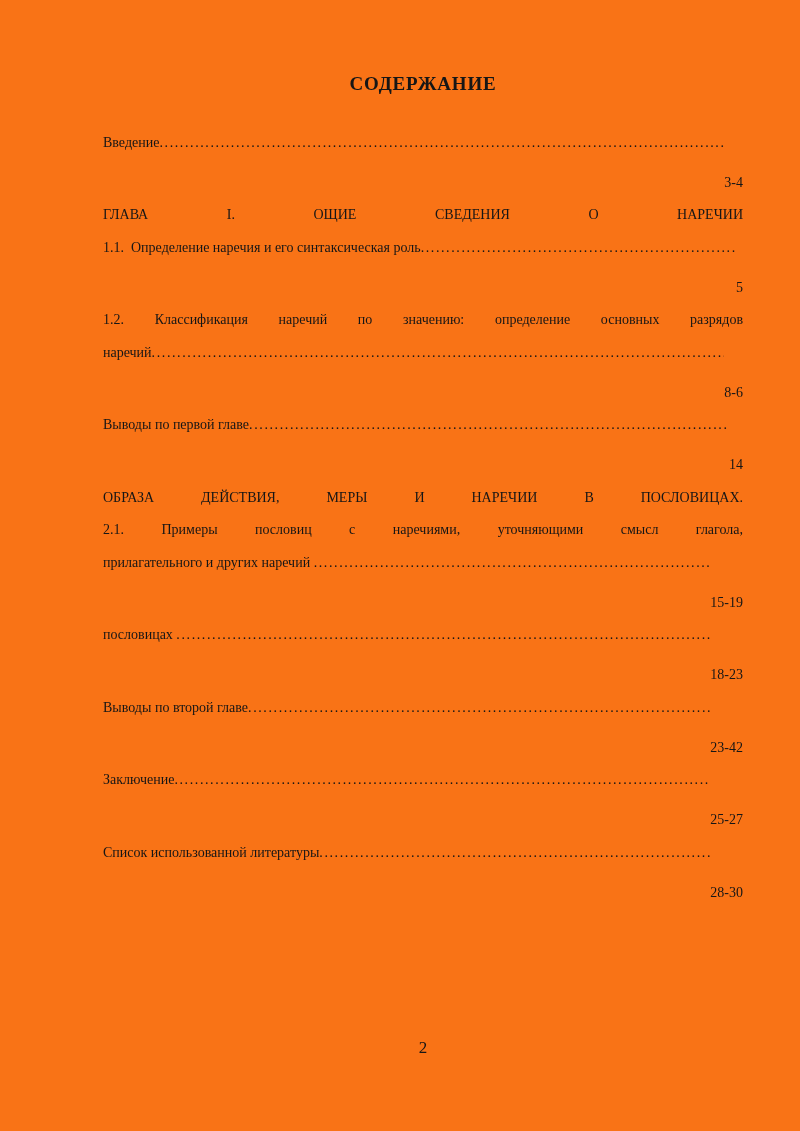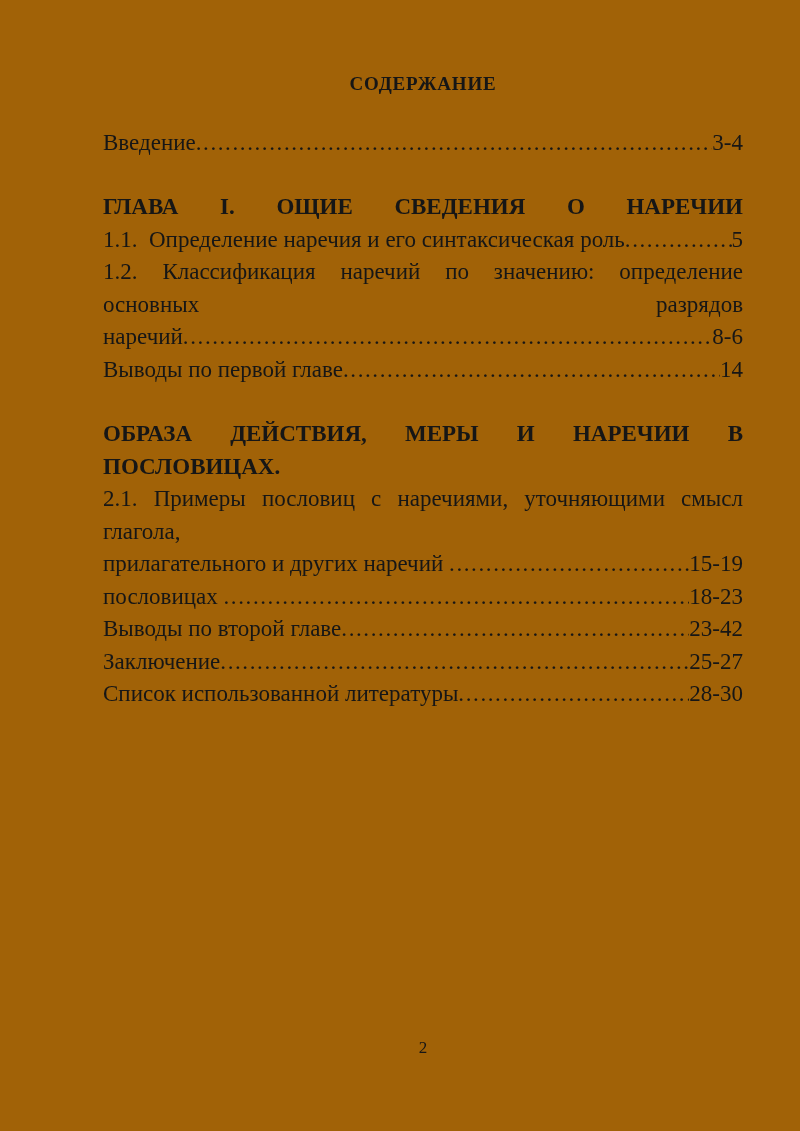--- a/index.html
+++ b/index.html
@@ -12,69 +12,69 @@
     height: 1131px;
     position: relative;
     overflow: hidden;
     font-family: "Liberation Serif", "DejaVu Serif", serif;
     color: #161616;
     -webkit-font-smoothing: antialiased;
   }
   .page {
     position: absolute;
     inset: 0;
-    background: #a16207;
+    background: #f97316;
   }
   .content {
     position: absolute;
     left: 103px;
     top: 68px;
     width: 640px;
     font-size: 19px;
     line-height: 32.5px;
   }
   .doc-title {
     margin: 0 0 26px 0;
     font-size: 19px;
     font-weight: bold;
     letter-spacing: 0.8px;
     text-align: center;
     line-height: 32.5px;
   }
   .toc-line {
     display: flex;
-    font-size: 23px;
+    font-size: 14px;
     line-height: 32.5px;
   }
   .toc-line.block {
     display: block;
     text-align: justify;
     text-align-last: justify;
   }
   .toc-line.bold {
-    font-weight: bold;
-    margin-top: 32px;
+    font-weight: normal;
   }
   .toc-line.indent {
     text-indent: 22px;
   }
   .label {
     white-space: nowrap;
     flex: 0 0 auto;
   }
   .leader {
     flex: 1 1 auto;
     min-width: 0;
     overflow: hidden;
     white-space: nowrap;
     letter-spacing: 1.6px;
   }
   .pages {
     white-space: nowrap;
     flex: 0 0 auto;
+    margin-top: 40px;
   }
   .page-number {
     position: absolute;
     left: 103px;
     width: 640px;
     top: 1036px;
     text-align: center;
     font-size: 17px;
     line-height: 24px;
   }

